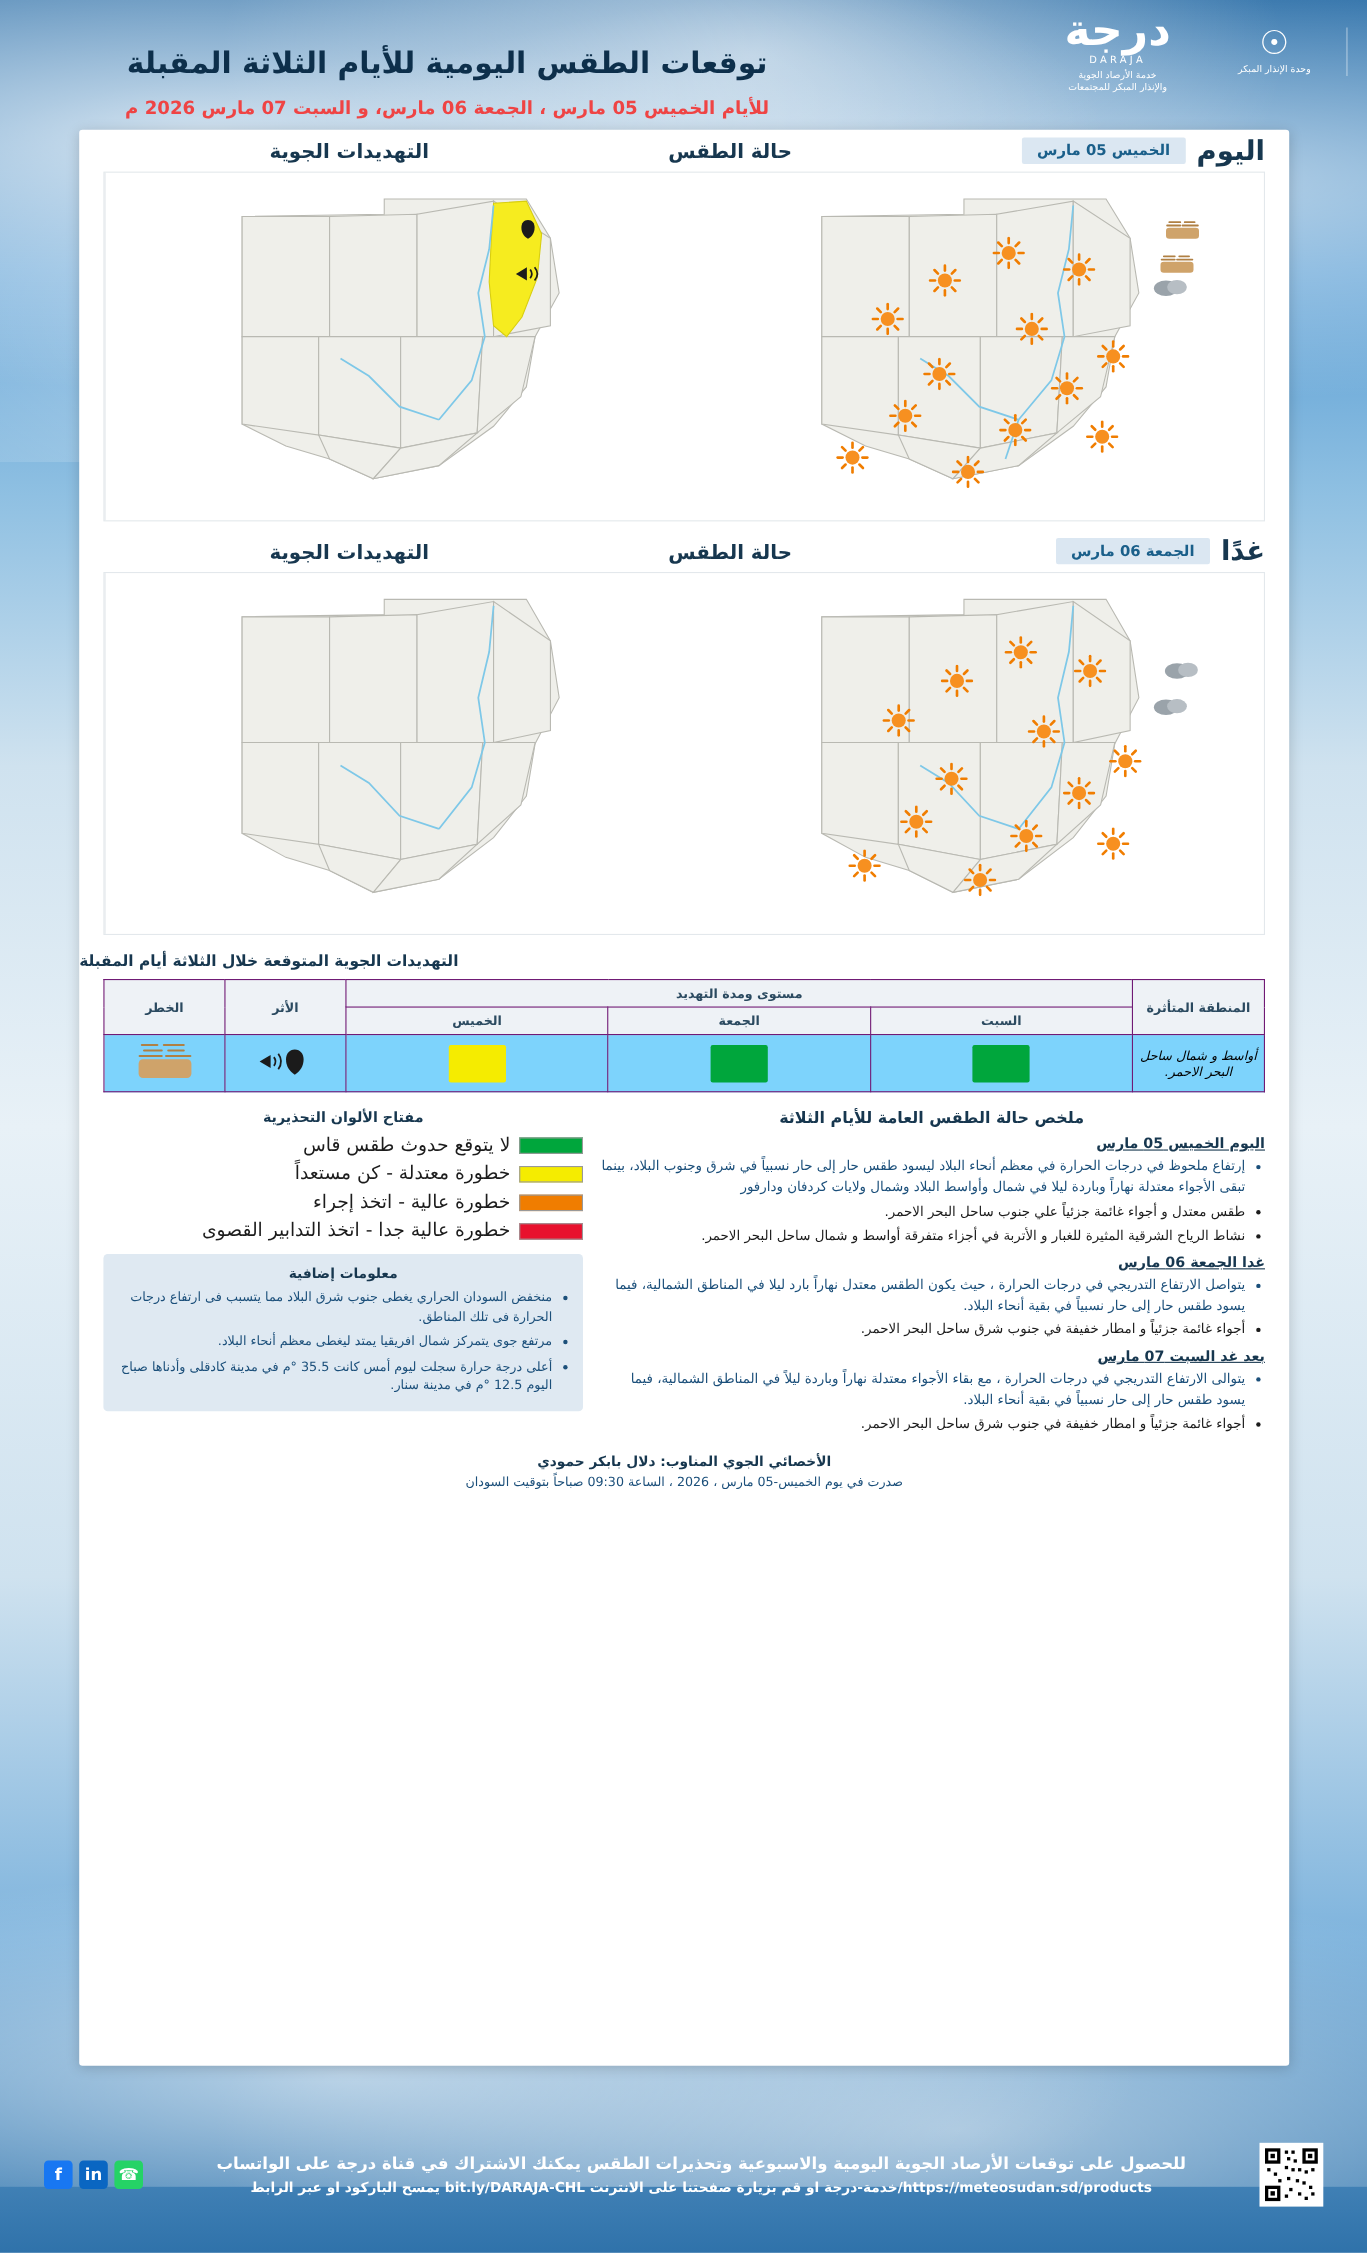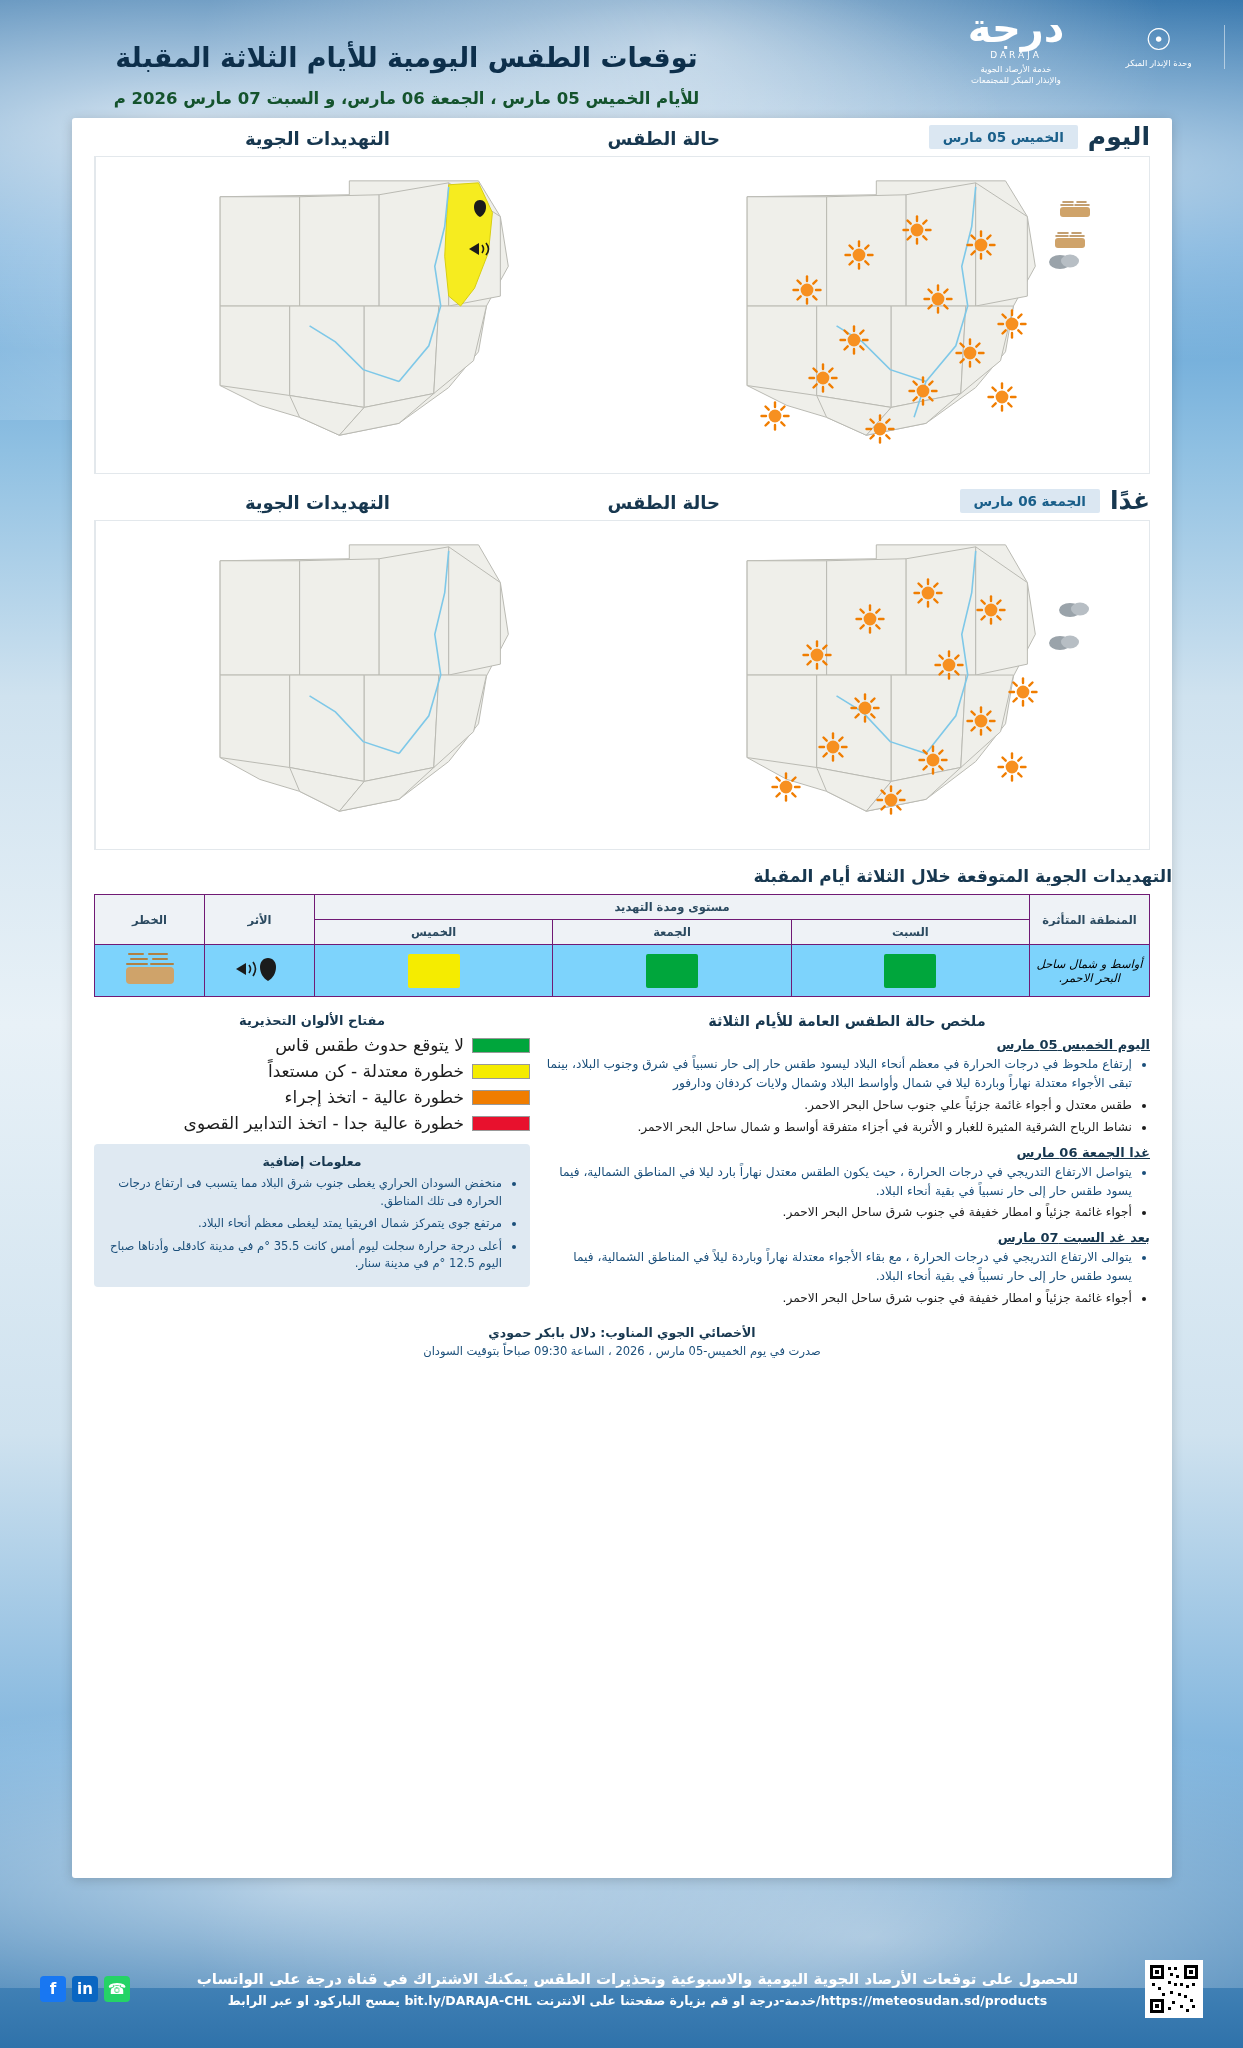--- a/index.html
+++ b/index.html
@@ -28,21 +28,21 @@
   .logo-daraja{width:150px;text-align:center;color:#fff;}
   .logo-daraja .mark{font-size:40px;font-weight:bold;letter-spacing:-2px;line-height:1;}
   .logo-daraja .sub{font-size:9px;letter-spacing:3px;margin-top:2px;}
   .logo-daraja .cap{font-size:8.5px;margin-top:4px;line-height:1.35;}
   .logo-unit{width:120px;text-align:center;color:#fff;border-right:1px solid rgba(255,255,255,.5);padding-right:12px;}
   .logo-unit .glyph{font-size:30px;line-height:1;}
   .logo-unit .cap{font-size:8.5px;margin-top:3px;line-height:1.3;}
 
   .titlebox{position:absolute;left:0;right:430px;top:26px;text-align:center;}
   .titlebox h1{margin:16px;font-size:27px;font-weight:bold;color:#0d2f4b;}
-  .titlebox h2{margin:10px 0 0;font-size:16.5px;font-weight:bold;color:#14532d;text-align:center;}
+  .titlebox h2{margin:10px 0 0;font-size:16.5px;font-weight:bold;color:#ef4444;text-align:center;}
 
   
   .sheet{position:absolute;left:72px;top:118px;width:1100px;height:1760px;background:#ffffff;border-radius:3px;
          box-shadow:0 2px 12px rgba(0,0,0,.18);}
 
   
   .dayband{position:relative;height:22px;margin:10px 22px 0;}
   .daylabel{position:absolute;right:0;top:-6px;display:flex;align-items:center;gap:10px;}
   .daylabel .big{font-size:25px;font-weight:bold;color:#17374f;}
   .daylabel .chip{background:#dbe7f2;color:#1a5f8a;font-size:13.5px;font-weight:bold;padding:4px 14px;border-radius:2px;}
@@ -54,21 +54,21 @@
   .mapcell{flex:1;position:relative;}
   .mapcell.sep{border-left:1px solid #e3e8ec;}
   .map-svg{position:absolute;inset:0;width:100%;height:100%;}
 
   
   .sun{position:absolute;width:30px;height:30px;transform:translate(-50%,-50%);}
   .cloudicon{position:absolute;width:34px;height:24px;transform:translate(-50%,-50%);}
   .dusticon{position:absolute;width:34px;height:22px;transform:translate(-50%,-50%);}
 
   
-  .tbl-title{text-align:right;font-size:17px;font-weight:bold;color:#17374f;margin:16px 0 8px;}
+  .tbl-title{text-align:left;font-size:14px;font-weight:bold;color:#17374f;margin:16px 0 8px;}
   table.threats{width:1056px;margin:0 22px;border-collapse:collapse;font-size:11.5px;}
   table.threats th,table.threats td{border:1px solid #701a75;text-align:center;vertical-align:middle;}
   table.threats th{background:#eef2f6;color:#2b4a60;font-weight:bold;padding:5px 2px;}
   table.threats td{background:#7dd3fc;height:52px;font-style:italic;}
   .swatch{width:52px;height:34px;margin:0 auto;border-radius:2px;}
 
   
   .lower{display:flex;margin:16px 22px 0;gap:14px;}
   .col-right{width:606px;}
   .col-left{width:436px;}
@@ -89,21 +89,21 @@
   .infobox{background:#dfe9f2;border-radius:4px;padding:10px 12px;}
   .infobox .hd{font-size:12.5px;font-weight:bold;color:#17374f;text-align:center;margin-bottom:6px;}
   .infobox ul{margin:0;padding-right:16px;}
   .infobox li{font-size:11.6px;line-height:1.5;color:#1b4f7a;margin-bottom:5px;}
 
   .signoff{text-align:center;margin-top:14px;}
   .signoff .l1{font-size:12.5px;color:#17374f;font-weight:bold;}
   .signoff .l2{font-size:11.5px;color:#1b4f7a;margin-top:4px;}
 
   
-  .footer{position:absolute;left:0;bottom:0;width:1243px;height:108px;}
+  .footer{position:absolute;left:0;bottom:12px;width:1243px;height:108px;}
   .footer-inner{position:absolute;left:40px;right:40px;top:14px;height:70px;display:flex;align-items:center;}
   .social{display:flex;gap:6px;align-items:center;}
   .sicon{width:26px;height:26px;border-radius:4px;display:flex;align-items:center;justify-content:center;color:#fff;font-size:15px;font-weight:bold;}
   .ftext{flex:1;text-align:center;color:#ffffff;}
   .ftext .f1{font-size:15px;font-weight:bold;}
   .ftext .f2{font-size:12.5px;font-weight:bold;margin-top:5px;}
   .qr{width:58px;height:58px;background:#fff;padding:3px;}
   .qr svg{display:block;}
 </style>
 </head>

